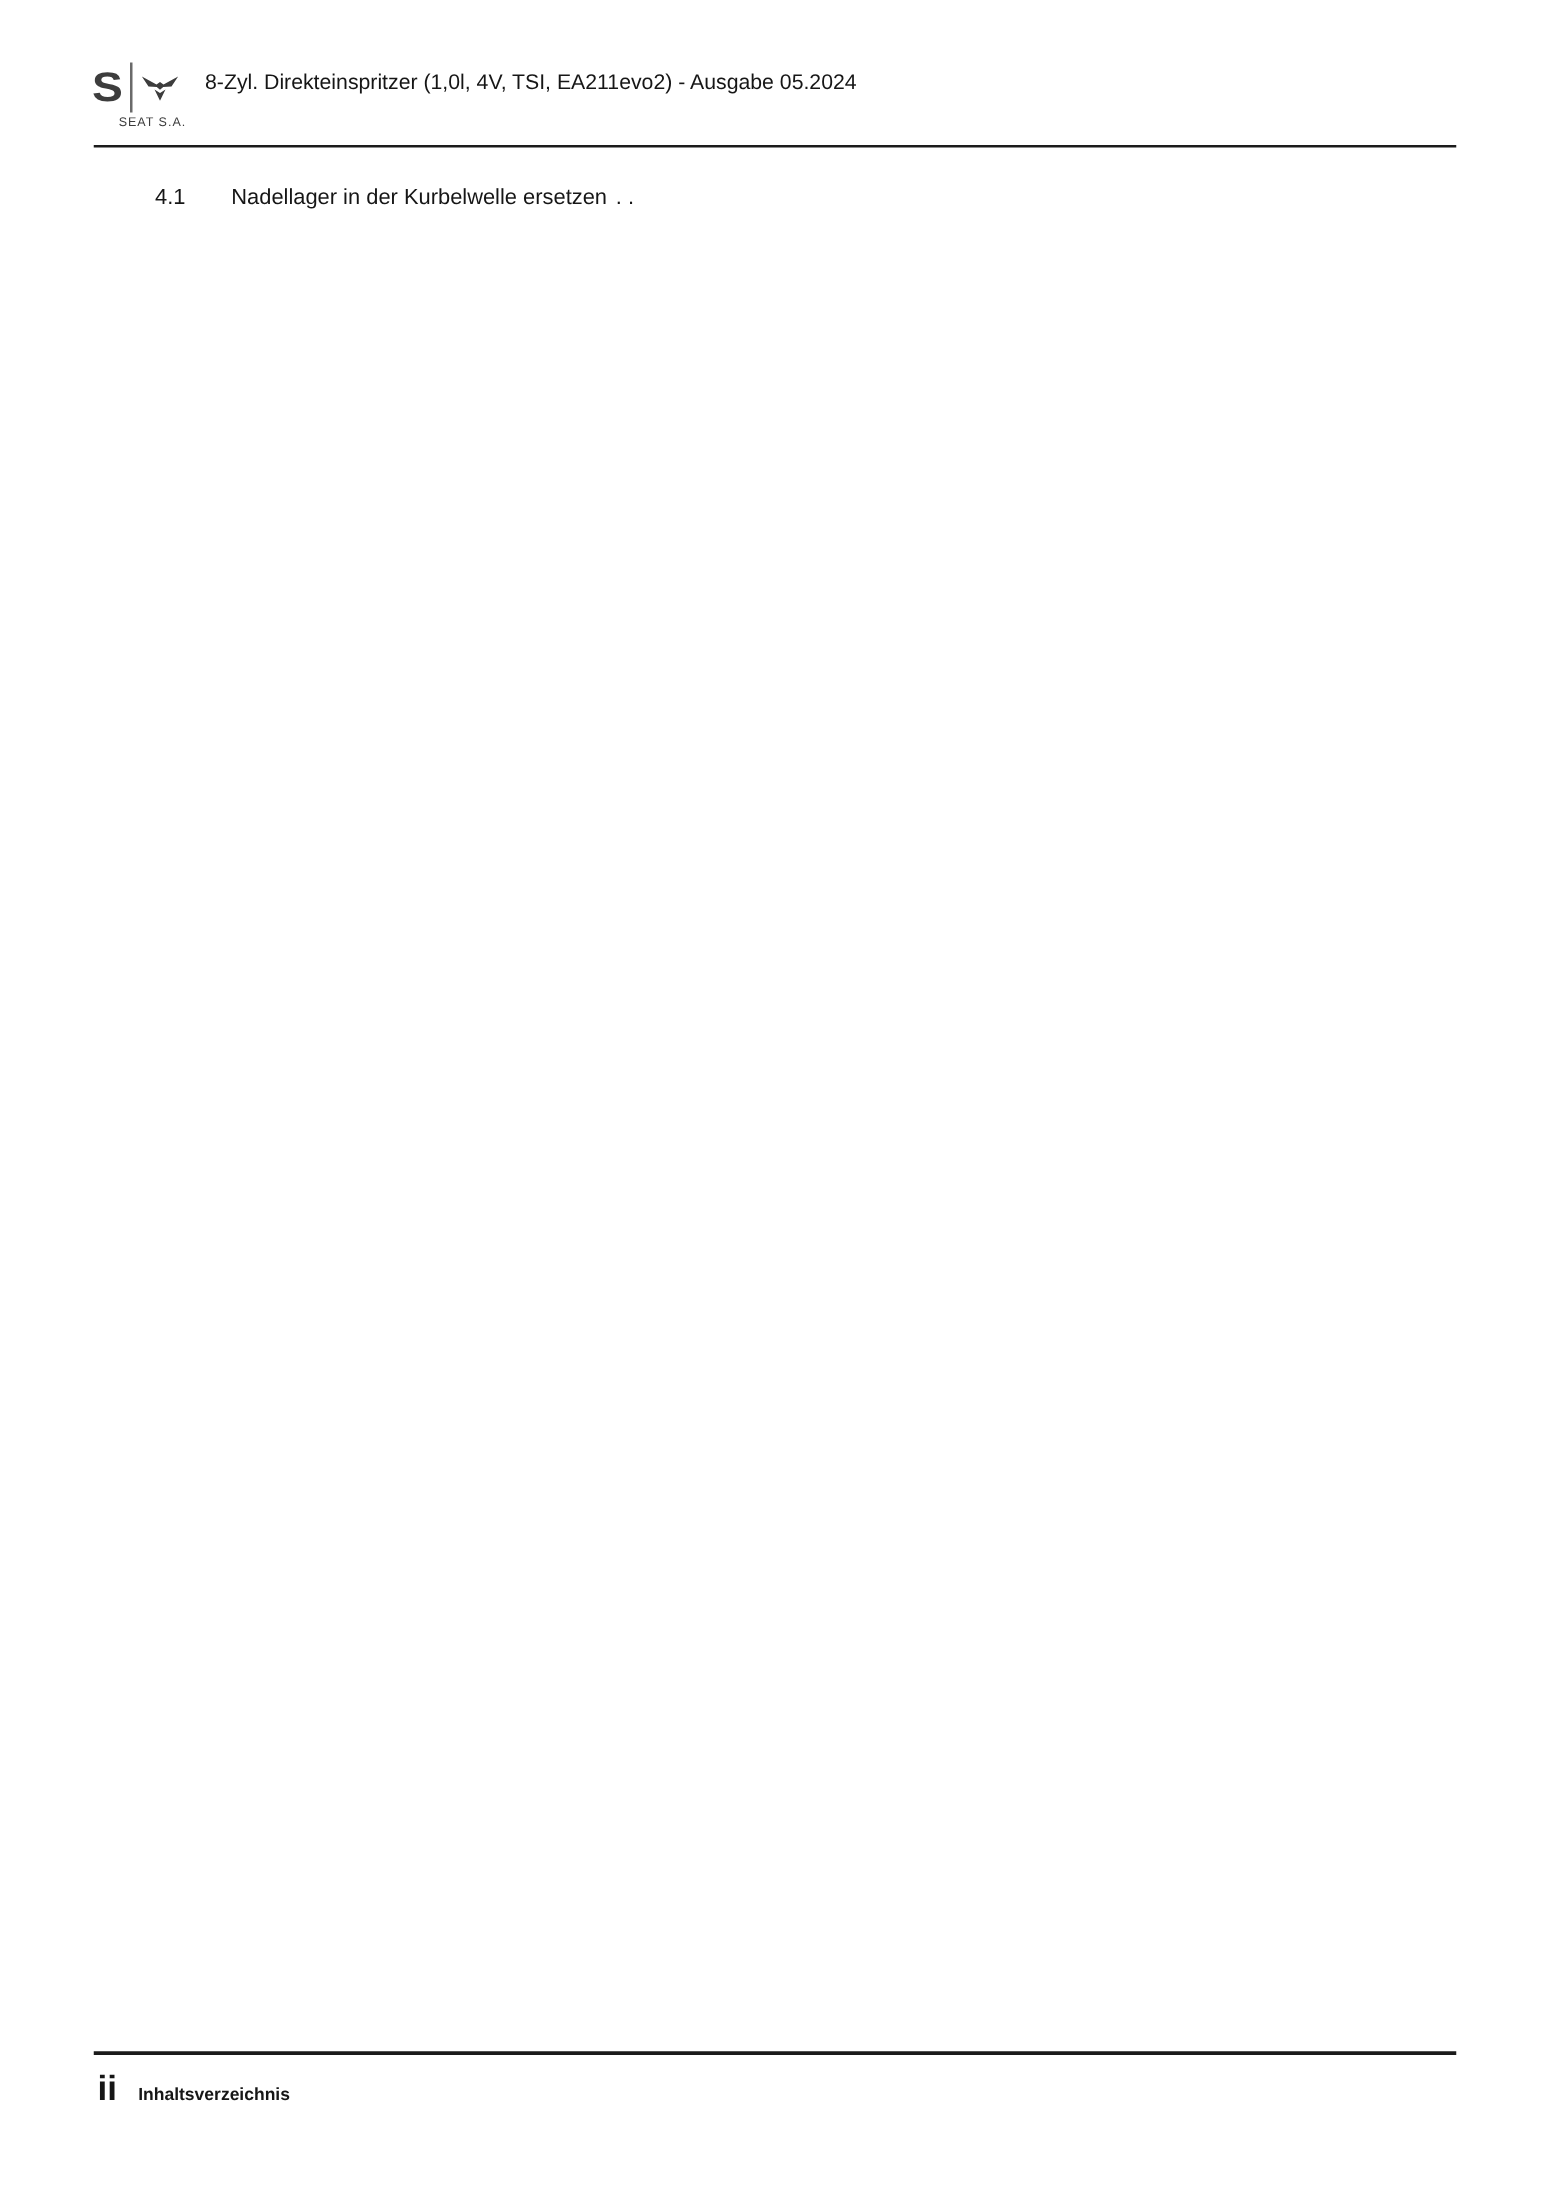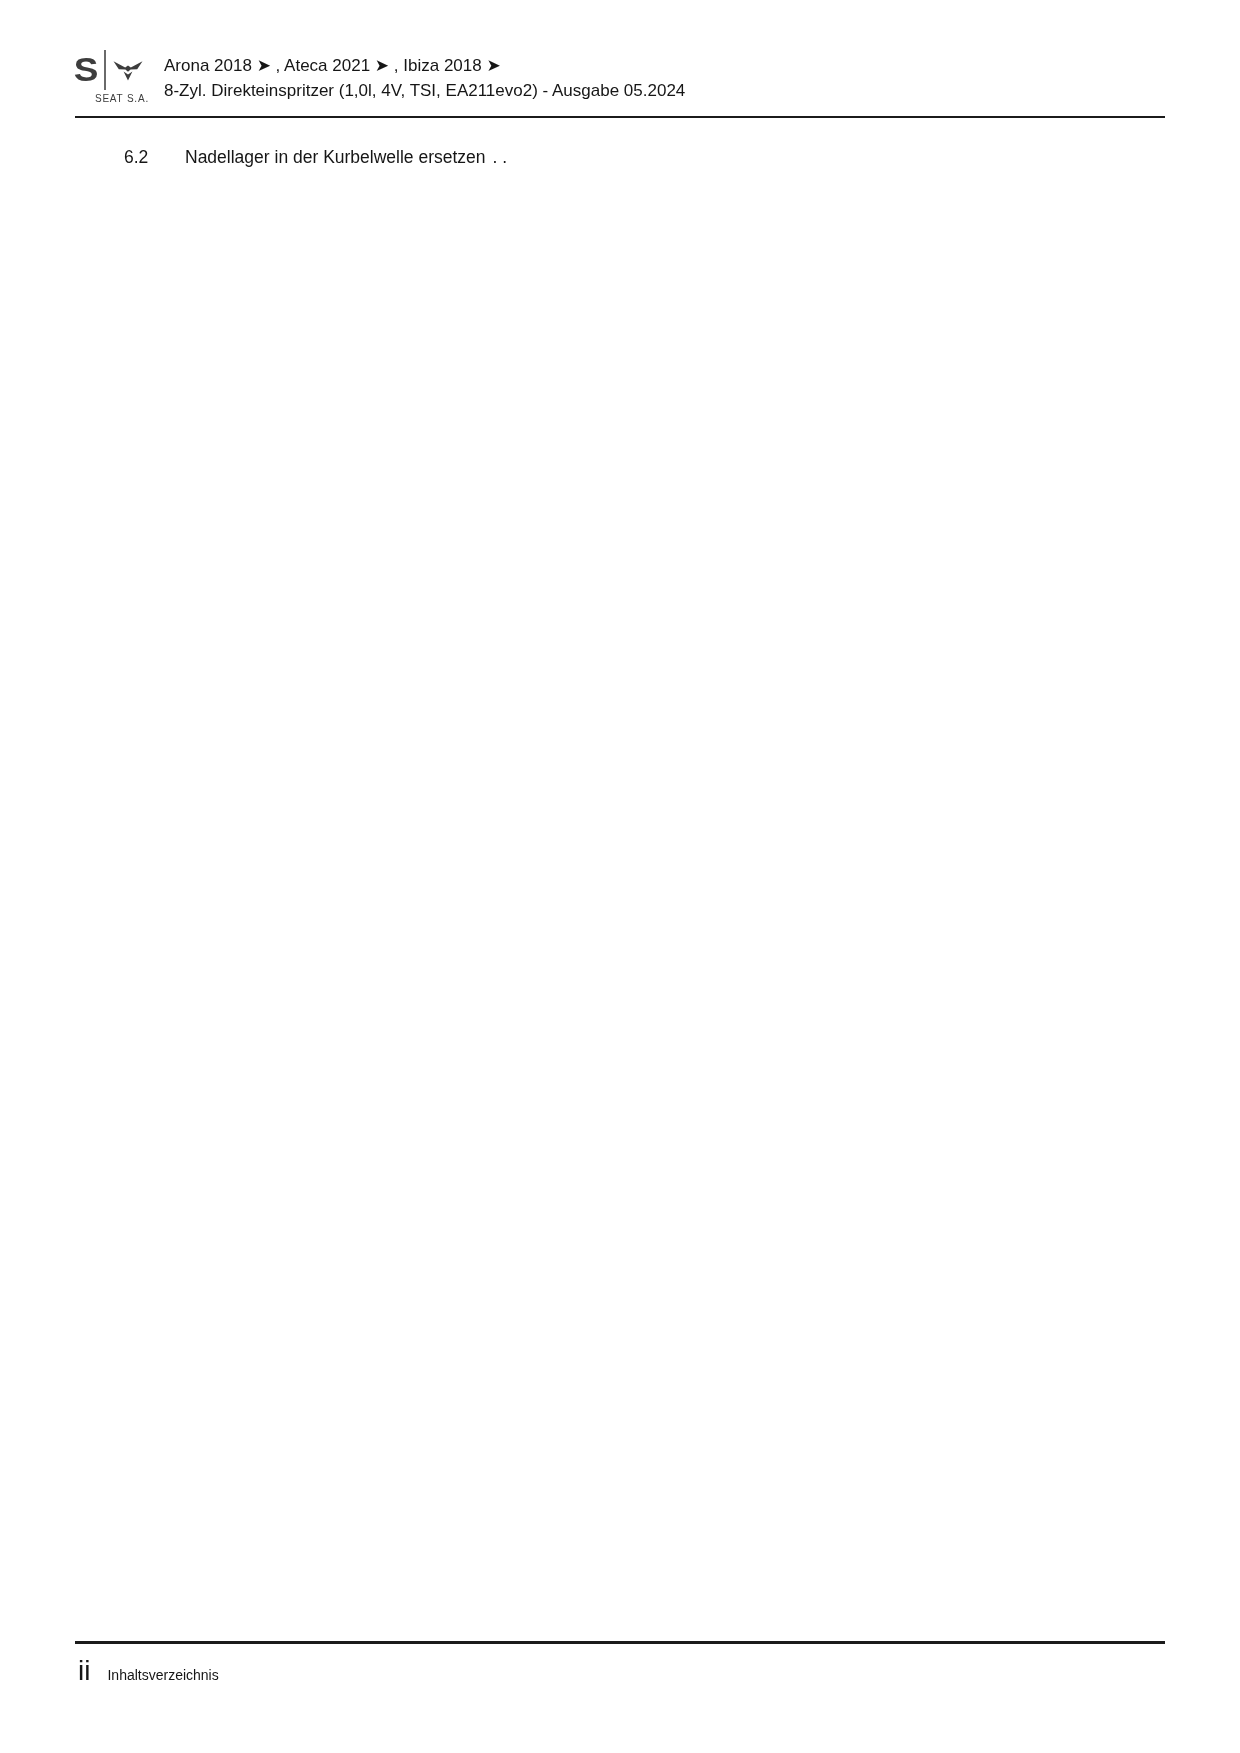--- a/index.html
+++ b/index.html
@@ -43,21 +43,21 @@
   }
   .toc-row .num { flex: 0 0 61px; }
   .toc-row .title { white-space: nowrap; }
   .dots {
     flex: 1 1 0; min-width: 14px; overflow: hidden;
     white-space: nowrap; margin-left: 7px;
   }
   .toc-row .page { flex: 0 0 auto; min-width: 42px; padding-left: 10px; text-align: right; }
 
   
-  .footer-block { position: absolute; left: 75px; right: 75px; top: 1641px; }
+  .footer-block { position: absolute; left: 75px; right: 75px; top: 1641px; font-weight: bold; }
   .footer-rule { border-bottom: 3px solid #1b1b1b; }
   .footer { display: flex; align-items: baseline; gap: 17px; margin-top: 12px; margin-left: 3px; }
   .footer-page { font-size: 28px; line-height: 30px; }
   .footer-label { font-size: 14px; }
 </style>
 </head>
 <body>
 
 <div class="page">
 
@@ -67,29 +67,28 @@
         <span class="seat-s">S</span>
         <span class="logo-divider"></span>
         <svg class="cupra-svg" width="30" height="25" viewBox="0 0 30 25" aria-hidden="true">
           <path fill="#3d3d3d" d="M0.5 3.2 L12.2 9.6 L15 7.6 L17.8 9.6 L29.5 3.2 L24.2 11.2 L17.6 11.6 L15 13.8 L12.4 11.6 L5.8 11.2 Z"></path>
           <path fill="#3d3d3d" d="M10.6 13.6 L15 22.6 L19.4 13.6 L15 16.4 Z"></path>
         </svg>
       </div>
       <div class="brand-caption">SEAT S.A.</div>
     </div>
     <div class="header-text">
-      <div>Arona 2018 ➤ , Ateca 2021 ➤ , Ibiza 2018 ➤</div>
       <div>8-Zyl. Direkteinspritzer (1,0l, 4V, TSI, EA211evo2) - Ausgabe 05.2024</div>
     </div>
   </div>
   <div class="header-rule"></div>
 
   <div class="toc" id="toc">
       <div class="toc-row">
-        <span class="num">6.2</span>
+        <span class="num">4.1</span>
         <span class="title">Nadellager in der Kurbelwelle ersetzen</span>
         <span class="dots">. . . . . . . . . . . . . . . . . . . . . . . . . . . . . . . . . . . . . . . . . . . . . . . . . . . . . . . . . . . . . . . . . . . . . . . . . . . . . . . . . . . . . . . . . . . . . . . . . . . . . . . . . . . . . . . . . . . . . . . . . . . . . . . . . . . . . . . . . . . . . . . . . . . . . . . . . . . . . . . . . . . . . . . . . . </span>
         <span class="page">87</span>
       </div>
     </div>
 
   <div class="footer-block">
     <div class="footer-rule"></div>
     <div class="footer">
       <span class="footer-page">ii</span>

